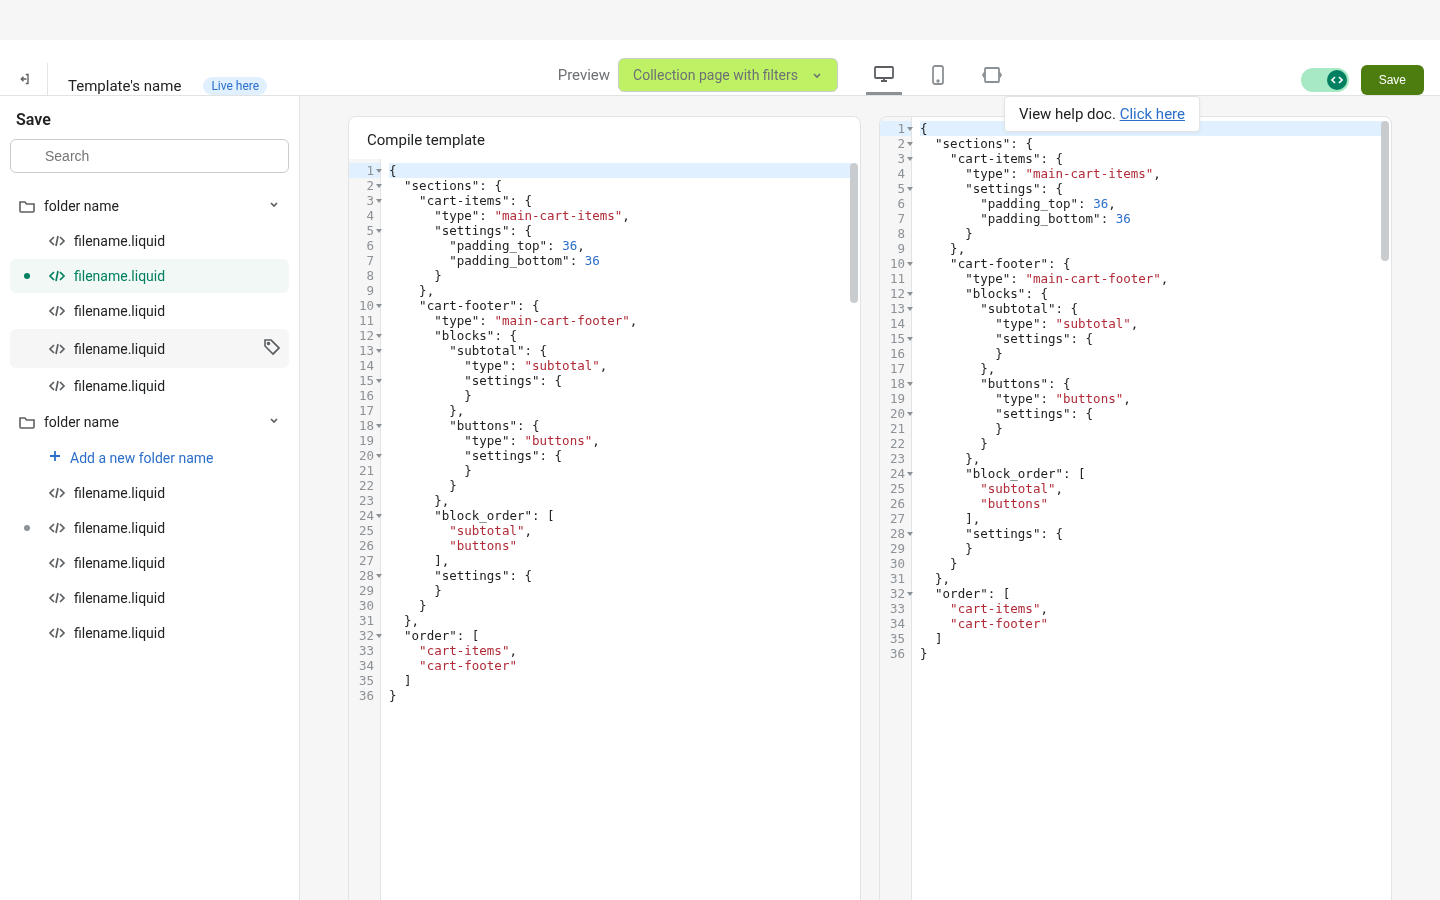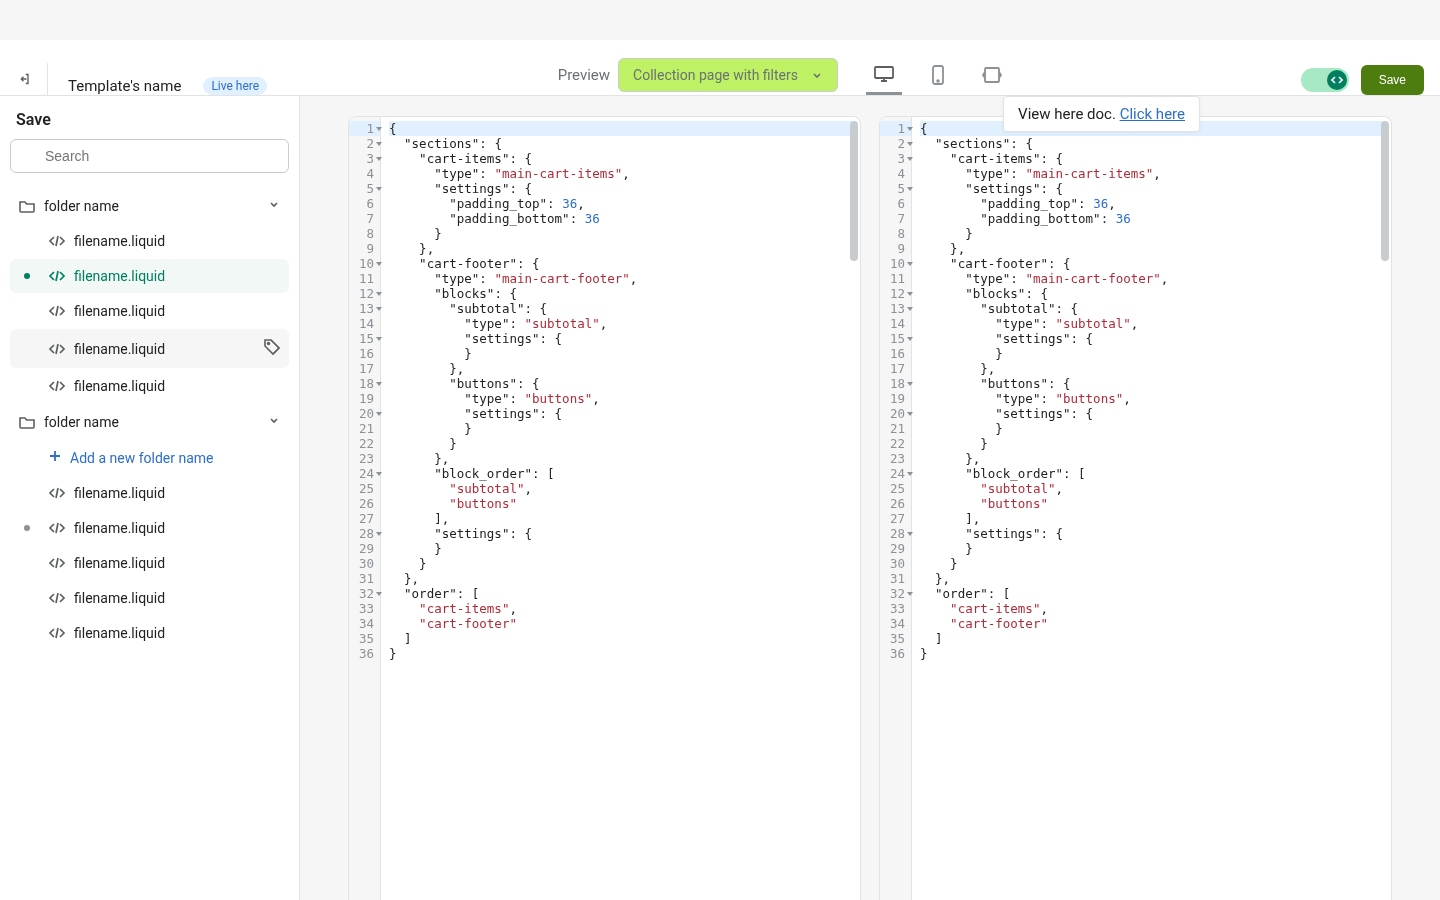--- a/index.html
+++ b/index.html
@@ -245,24 +245,27 @@
               <path d="M6 3L2 7l4 4M12 3l4 4-4 4M10 2l-2 10"></path>
             </svg>
           </span>
           <span>filename.liquid</span>
         </div>
       </div>
   </div>
 
   <div class="main">
     <div class="tooltip">
-      <span>View here doc. </span><a href="#">Click here</a>
+      <span>View help doc. </span><a href="#">Click here</a>
     </div>
 
     <div class="pane">
+      <div class="pane-header">
+        <span>Compile template</span>
+      </div>
       <div class="editor">
         <div class="gutter" id="gutter-left">
             <div class="ln fold active">1</div>
             <div class="ln fold">2</div>
             <div class="ln fold">3</div>
             <div class="ln">4</div>
             <div class="ln fold">5</div>
             <div class="ln">6</div>
             <div class="ln">7</div>
             <div class="ln">8</div>

